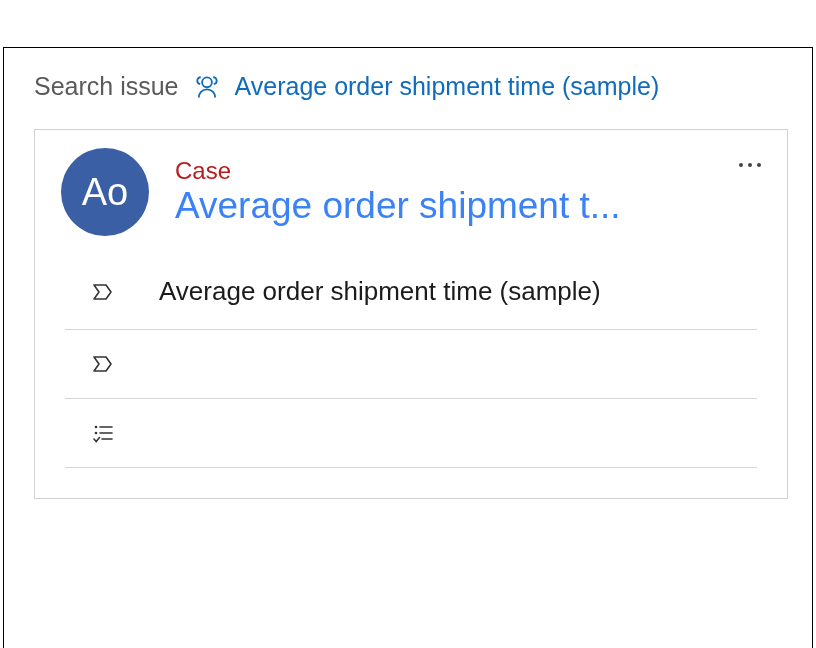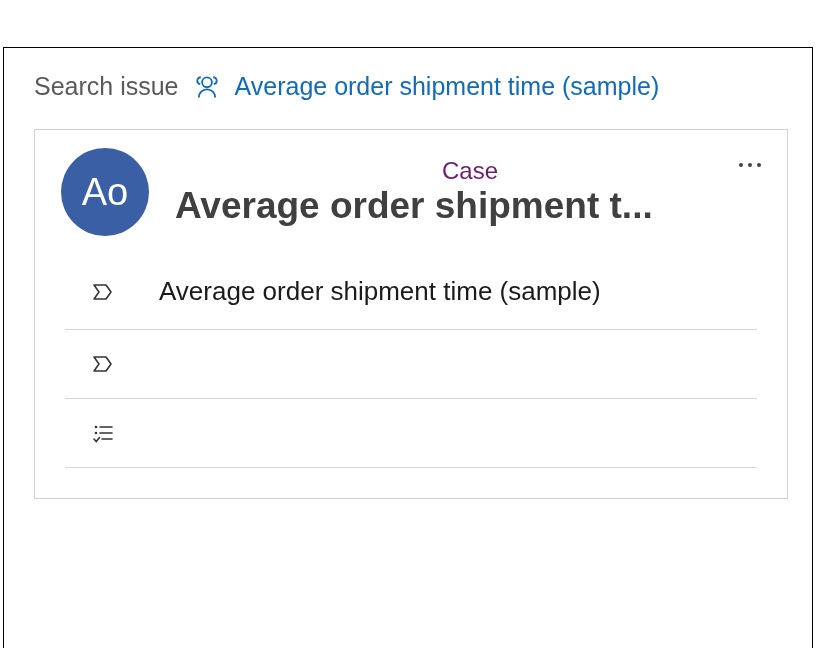--- a/index.html
+++ b/index.html
@@ -67,29 +67,28 @@
       flex-shrink: 0;
     }
     .card-title-block {
       margin-left: 26px;
       flex: 1;
       min-width: 0;
       overflow: hidden;
     }
     .card-label {
       font-size: 24px;
-      color: #701a75;
+      color: #b91c1c;
       font-weight: 400;
       margin-bottom: 0px;
-      text-align: center;
     }
     .card-title {
       font-size: 37px;
-      color: #404040;
-      font-weight: 700;
+      color: #3b82f6;
+      font-weight: 400;
       white-space: nowrap;
       overflow: hidden;
       text-overflow: ellipsis;
     }
     .more-icon {
       position: absolute;
       right: 24px;
       top: 20px;
       color: #555;
       font-size: 22px;

